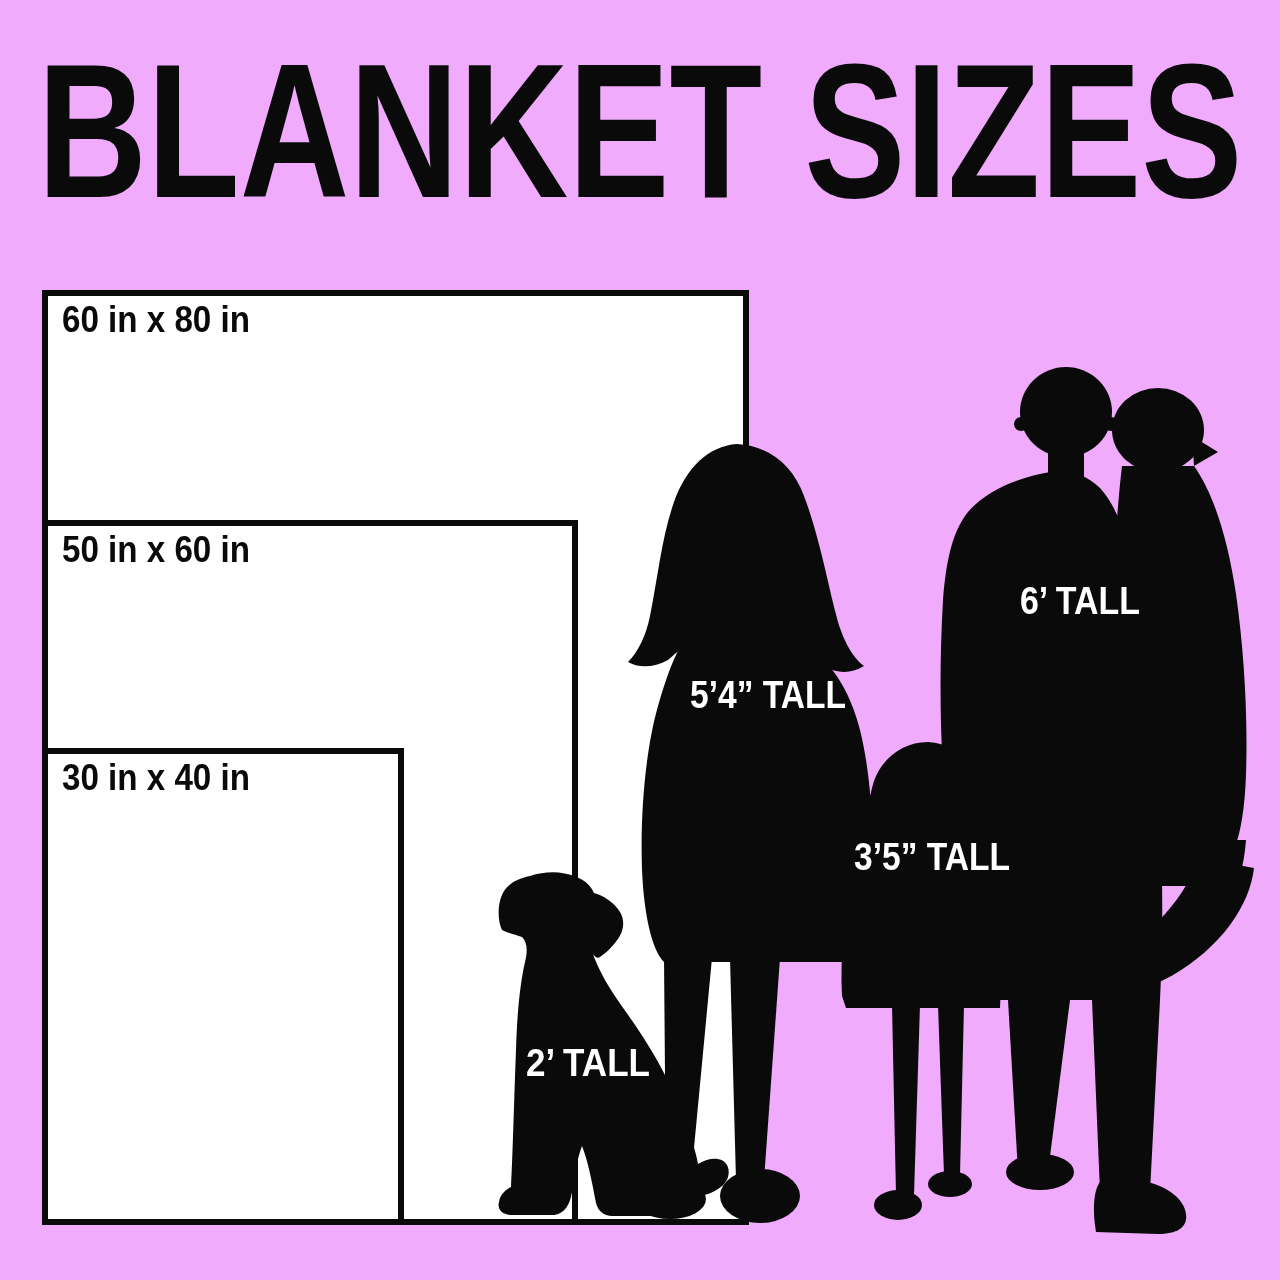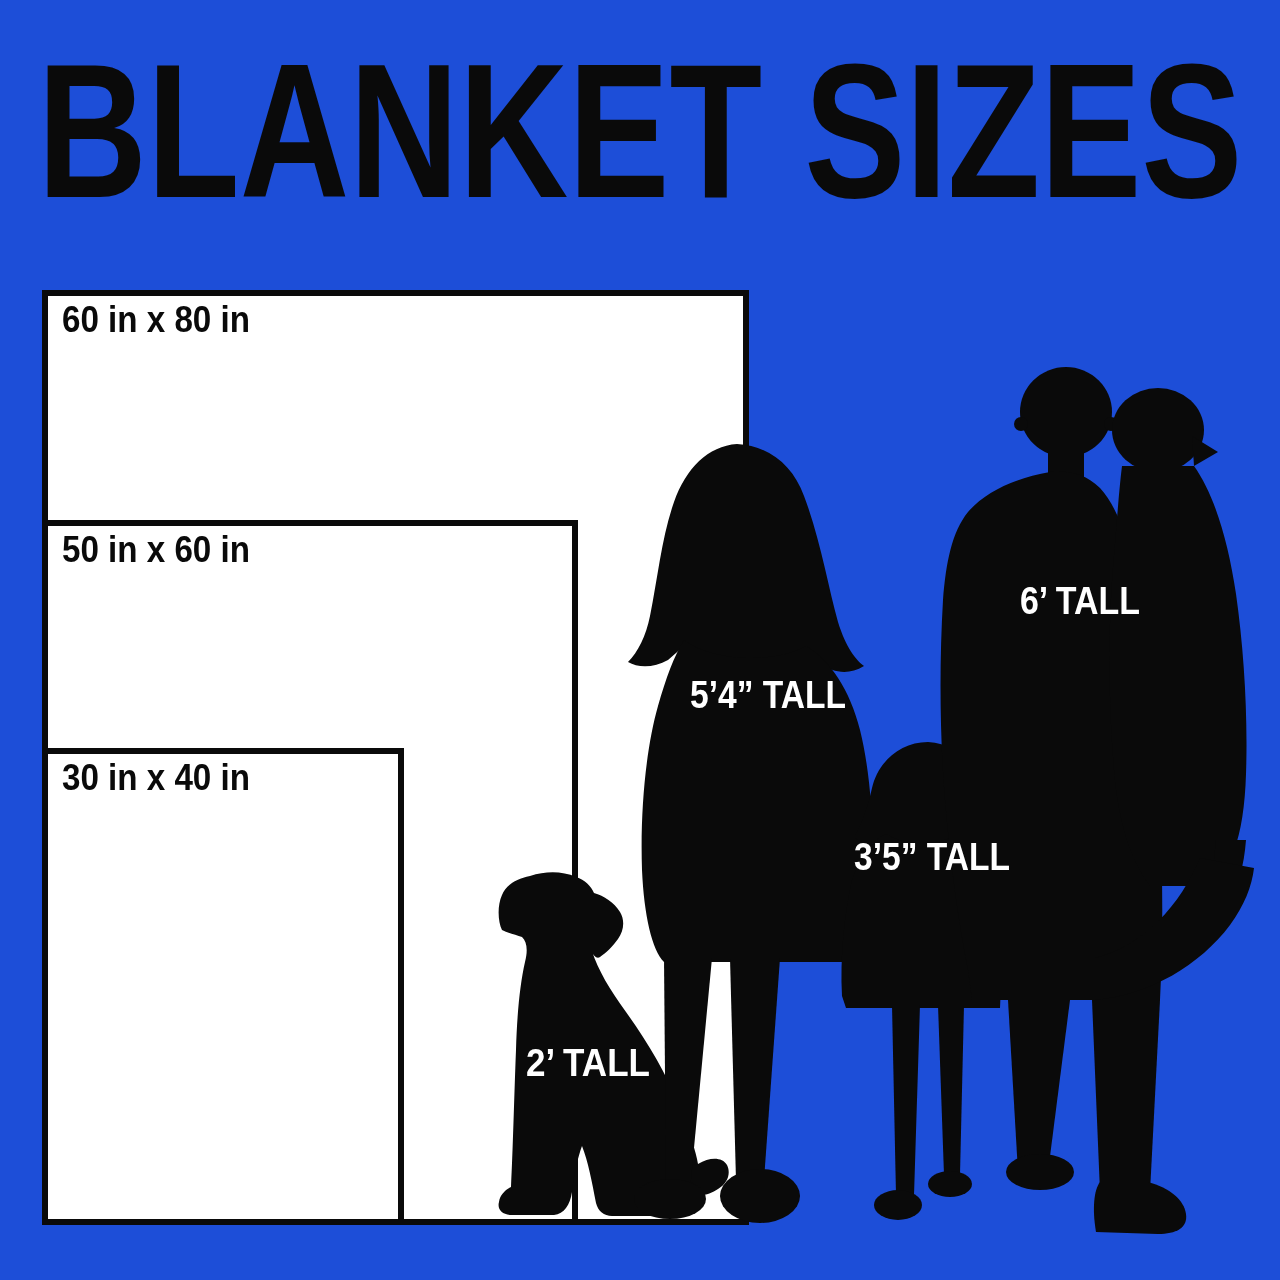--- a/index.html
+++ b/index.html
@@ -1,16 +1,16 @@
 <!DOCTYPE html>
 <html><head>
 <meta charset="utf-8">
 <style>
   html,body{margin:0;padding:0;background:#ffffff;}
-  .poster{width:1280px;height:1280px;position:relative;background:#1d4ed8;overflow:hidden;}
+  .poster{width:1280px;height:1280px;position:relative;background:#f0abfc;overflow:hidden;}
   svg{display:block;width:1280px;height:1280px;}
   .title-text{
     font-family:"Liberation Sans",sans-serif;
     font-weight:bold;
     font-size:192px;
     fill:#0a0a0a;
   }
   .blanket-rect{
     fill:#ffffff;
     stroke:#0a0a0a;

